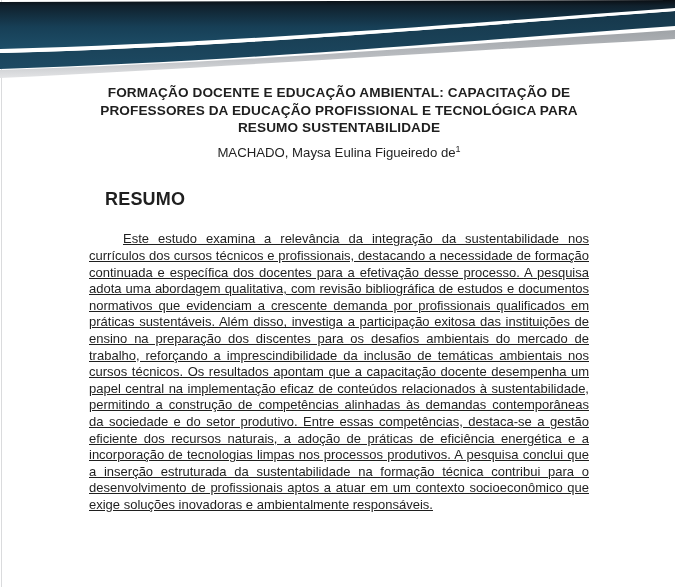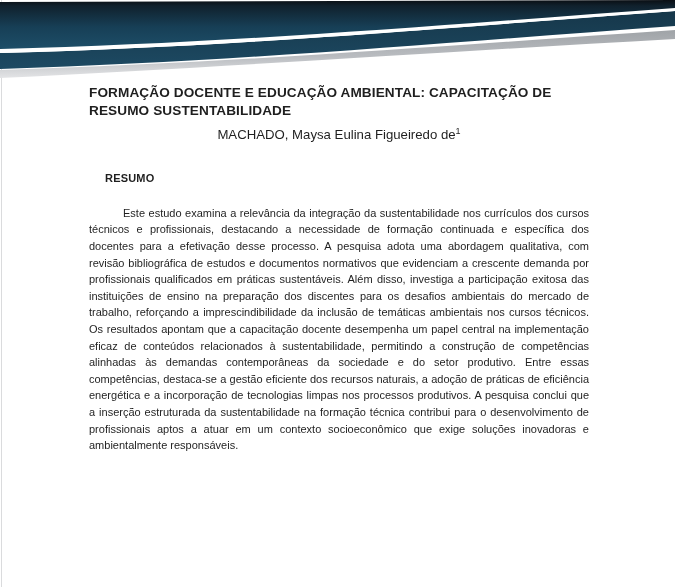--- a/index.html
+++ b/index.html
@@ -33,47 +33,49 @@
     left: 89px; top: 0;
     width: 500px;
     z-index: 2;
     color: #1f1f1f;
   }
   .paper-title {
     margin: 84px 0 0 0;
     font-size: 13.6px;
     font-weight: bold;
     line-height: 17.6px;
+    text-align: center;
     letter-spacing: 0.1px;
   }
   .paper-title .tline { display: block; }
   .author-block {
     margin-top: 7px;
     text-align: center;
     font-size: 13.2px;
     line-height: 18.6px;
   }
   .author-block sup {
     font-size: 9px;
     line-height: 0;
     vertical-align: super;
   }
   .section-heading {
     margin: 27px 0 0 0;
-    font-size: 11px;
+    font-size: 18px;
     font-weight: bold;
     letter-spacing: 0.2px;
     padding-left: 16px;
   }
   .abstract {
     margin: 21px 0 0 0;
-    font-size: 11px;
+    font-size: 13px;
     line-height: 16.6px;
     text-align: justify;
     text-indent: 34px;
+    text-decoration: underline;
   }
 </style>
 </head>
 <body>
 
 <div class="page">
 
   <div class="page-edge"></div>
 
   <svg class="header-svg" viewBox="0 0 675 90" preserveAspectRatio="none" xmlns="http://www.w3.org/2000/svg">
@@ -101,20 +103,21 @@
 
     <path d="M0,51 C230,45 430,27 675,9" fill="none" stroke-width="4" stroke="#ffffff"></path>
 
     <path d="M0,2 L675,0 L675,8 C430,26 230,43 0,49 Z" fill="url(#gradTop)"></path>
   </svg>
 
   <main class="content">
 
     <h1 class="paper-title">
       <span class="tline">FORMAÇÃO DOCENTE E EDUCAÇÃO AMBIENTAL: CAPACITAÇÃO DE</span>
+      <span class="tline">PROFESSORES DA EDUCAÇÃO PROFISSIONAL E TECNOLÓGICA PARA</span>
       <span class="tline">RESUMO SUSTENTABILIDADE</span>
     </h1>
 
     <div class="author-block">
       <div>
         <span>MACHADO, Maysa Eulina Figueiredo de</span><sup>1</sup>
       </div>
     </div>
 
     <h2 class="section-heading">RESUMO</h2>

